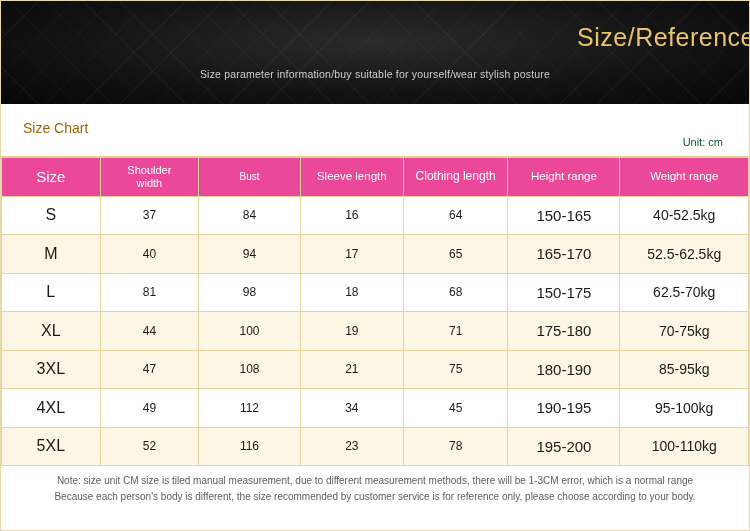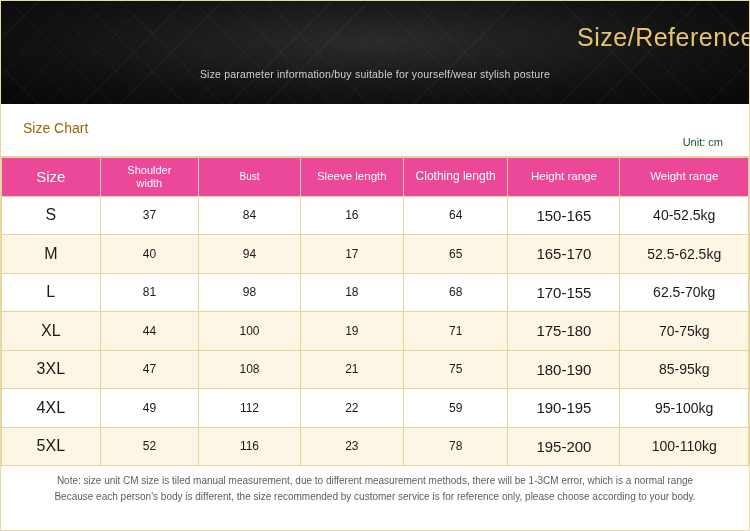--- a/index.html
+++ b/index.html
@@ -219,21 +219,21 @@
         <td>65</td>
         <td class="c-height">165-170</td>
         <td class="c-weight">52.5-62.5kg</td>
       </tr>
       <tr>
         <td class="c-size">L</td>
         <td>81</td>
         <td>98</td>
         <td>18</td>
         <td>68</td>
-        <td class="c-height">170-155</td>
+        <td class="c-height">150-175</td>
         <td class="c-weight">62.5-70kg</td>
       </tr>
       <tr class="alt">
         <td class="c-size">XL</td>
         <td>44</td>
         <td>100</td>
         <td>19</td>
         <td>71</td>
         <td class="c-height">175-180</td>
         <td class="c-weight">70-75kg</td>
@@ -244,22 +244,22 @@
         <td>108</td>
         <td>21</td>
         <td>75</td>
         <td class="c-height">180-190</td>
         <td class="c-weight">85-95kg</td>
       </tr>
       <tr>
         <td class="c-size">4XL</td>
         <td>49</td>
         <td>112</td>
-        <td>22</td>
-        <td>59</td>
+        <td>34</td>
+        <td>45</td>
         <td class="c-height">190-195</td>
         <td class="c-weight">95-100kg</td>
       </tr>
       <tr class="alt">
         <td class="c-size">5XL</td>
         <td>52</td>
         <td>116</td>
         <td>23</td>
         <td>78</td>
         <td class="c-height">195-200</td>

